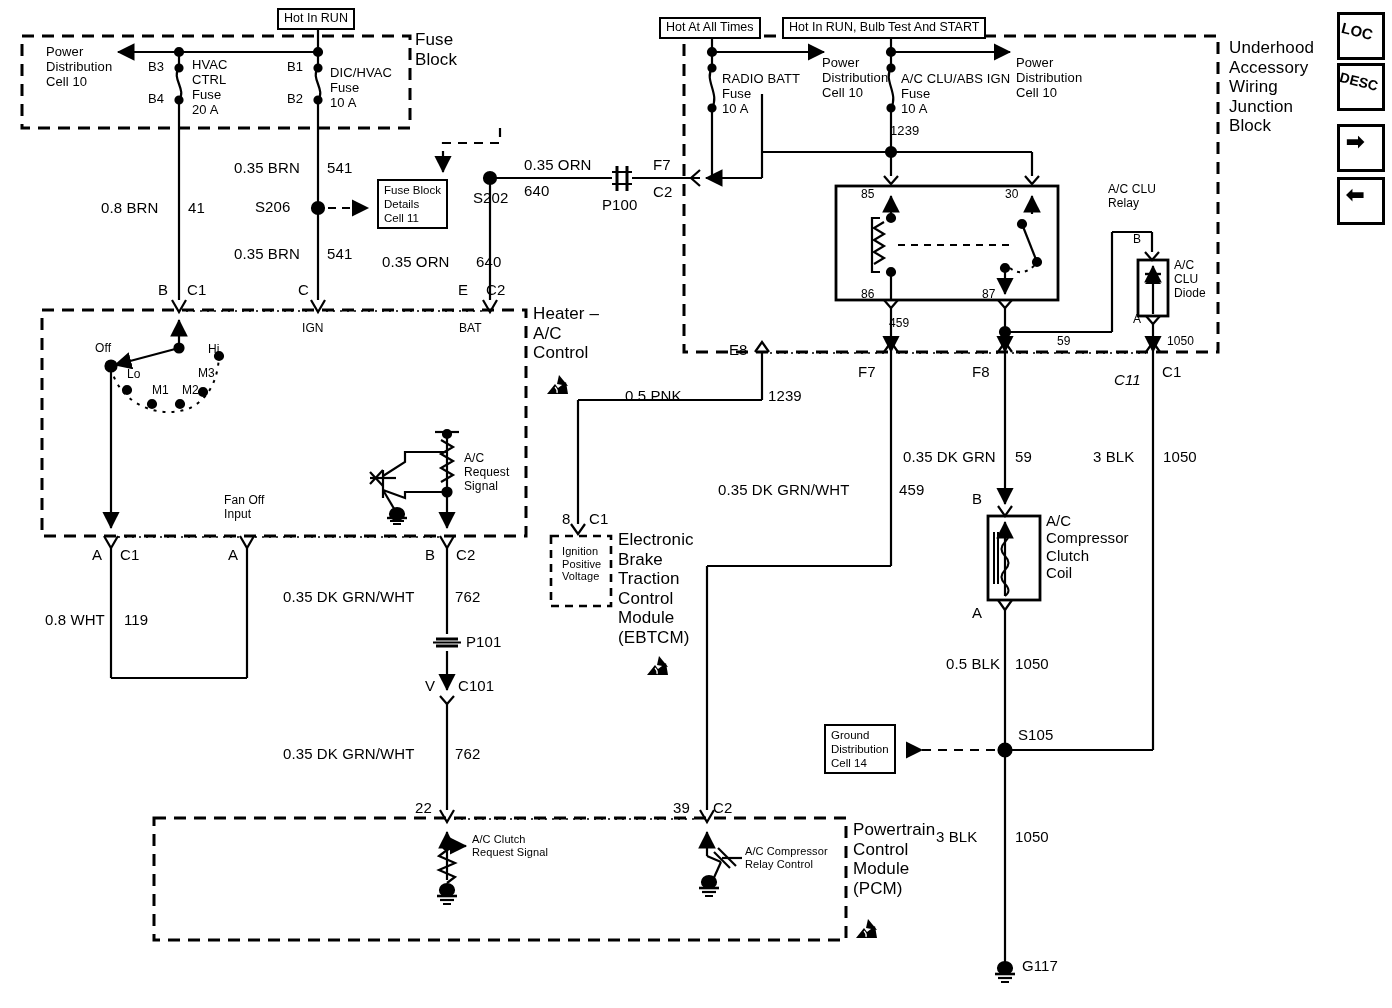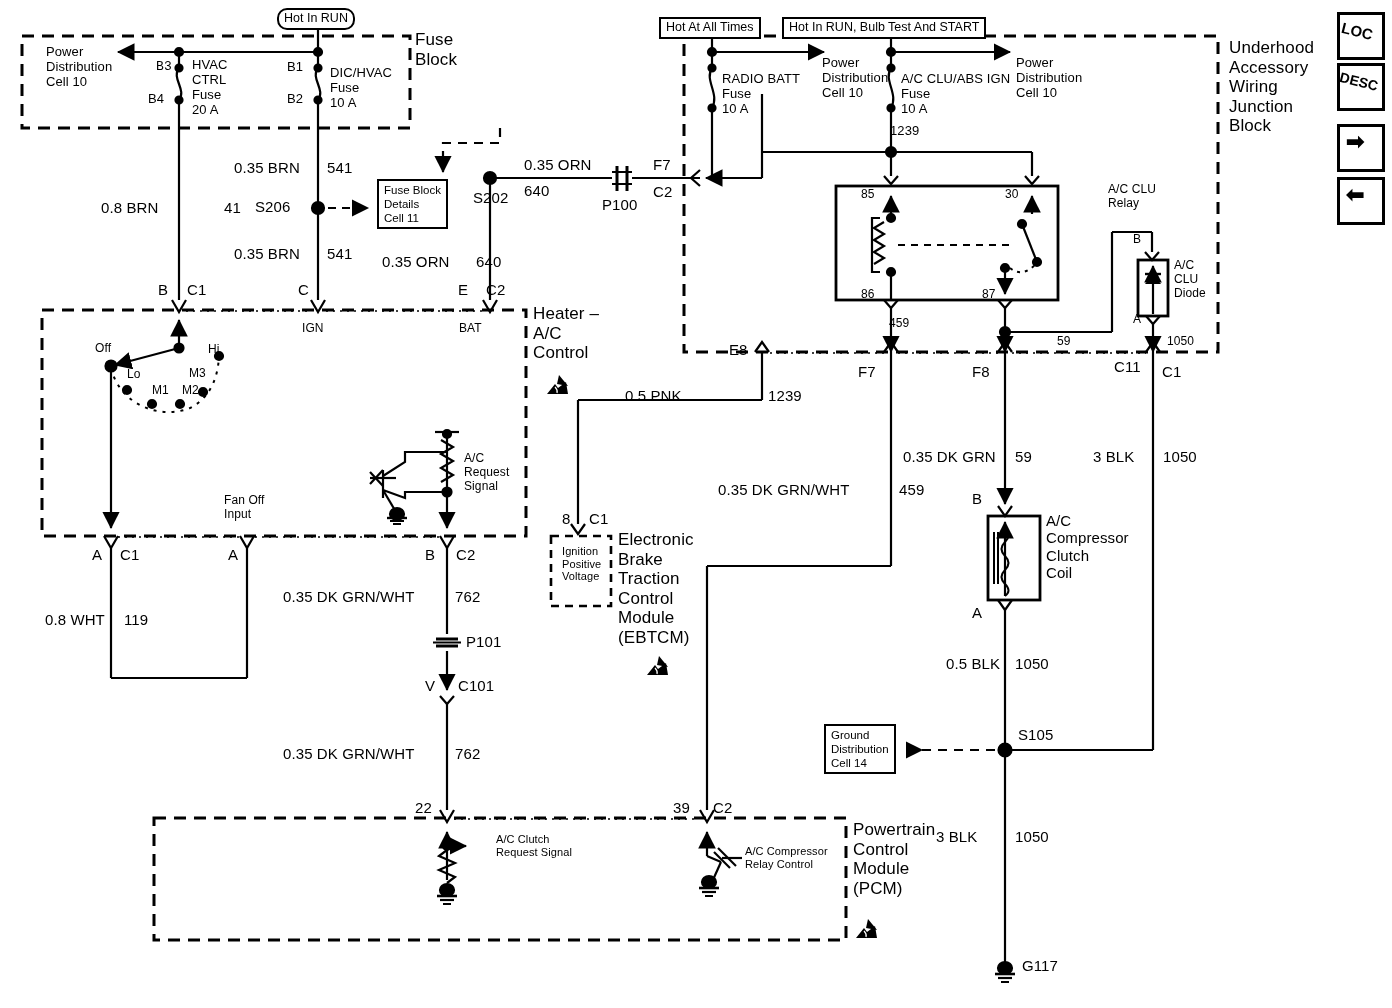--- a/index.html
+++ b/index.html
@@ -264,21 +264,21 @@
       <line x1="898" y1="353" x2="998" y2="353" stroke-dasharray="2,5" stroke-width="1.6"></line>
       <line x1="1012" y1="353" x2="1146" y2="353" stroke-dasharray="2,5" stroke-width="1.6"></line>
 
       <path d="M755,352 L762,342 L769,352"></path>
       <path d="M884,352 L891,342 L898,352"></path>
       <path d="M998,352 L1005,342 L1012,352"></path>
       <path d="M1146,352 L1153,342 L1160,352"></path>
     </g>
   </svg>
 
-  <div class="boxed" style="left:277px;top:8px;border-radius:10px;">Hot In RUN</div>
+  <div class="boxed" style="left:277px;top:8px;">Hot In RUN</div>
   <div class="boxed" style="left:659px;top:17px;">Hot At All Times</div>
   <div class="boxed" style="left:782px;top:17px;">Hot In RUN, Bulb Test And START</div>
 
   <div class="lbl xl" style="left:415px;top:30px;">Fuse
 Block</div>
   <div class="lbl xl" style="left:1229px;top:38px;">Underhood
 Accessory
 Wiring
 Junction
 Block</div>
@@ -312,38 +312,38 @@
 Distribution
 Cell 14</div>
   <div class="lbl sm" style="left:562px;top:545px;">Ignition
 Positive
 Voltage</div>
 
   <div class="lbl" style="left:192px;top:58px;">HVAC
 CTRL
 Fuse
 20 A</div>
-  <div class="lbl" style="left:156px;top:60px;font-family:Liberation Mono, monospace;">B3</div>
+  <div class="lbl" style="left:148px;top:60px;">B3</div>
   <div class="lbl" style="left:148px;top:92px;">B4</div>
 
   <div class="lbl" style="left:330px;top:58px;margin-top:8px;">DIC/HVAC
 Fuse
 10 A</div>
   <div class="lbl" style="left:287px;top:60px;">B1</div>
   <div class="lbl" style="left:287px;top:92px;">B2</div>
 
   <div class="lbl" style="left:722px;top:72px;">RADIO BATT
 Fuse
 10 A</div>
   <div class="lbl" style="left:901px;top:72px;">A/C CLU/ABS IGN
 Fuse
 10 A</div>
 
   <div class="lbl lg" style="left:101px;top:199px;">0.8 BRN</div>
-  <div class="lbl lg" style="left:188px;top:199px;margin-left:36px;">41</div>
+  <div class="lbl lg" style="left:188px;top:199px;">41</div>
 
   <div class="lbl lg" style="left:234px;top:159px;">0.35 BRN</div>
   <div class="lbl lg" style="left:327px;top:159px;">541</div>
 
   <div class="lbl lg" style="left:234px;top:245px;">0.35 BRN</div>
   <div class="lbl lg" style="left:327px;top:245px;">541</div>
 
   <div class="lbl lg" style="left:524px;top:156px;">0.35 ORN</div>
   <div class="lbl lg" style="left:524px;top:182px;">640</div>
 
@@ -399,21 +399,21 @@
 
   <div class="lbl lg" style="left:653px;top:156px;">F7</div>
   <div class="lbl lg" style="left:653px;top:183px;">C2</div>
 
   <div class="lbl md" style="left:302px;top:322px;">IGN</div>
   <div class="lbl md" style="left:459px;top:322px;">BAT</div>
 
   <div class="lbl lg" style="left:729px;top:341px;">E8</div>
   <div class="lbl lg" style="left:858px;top:363px;">F7</div>
   <div class="lbl lg" style="left:972px;top:363px;">F8</div>
-  <div class="lbl lg" style="left:1114px;top:358px;">C11</div>
+  <div class="lbl lg" style="left:1114px;top:371px;font-style:italic;">C11</div>
   <div class="lbl lg" style="left:1162px;top:363px;">C1</div>
 
   <div class="lbl lg" style="left:92px;top:546px;">A</div>
   <div class="lbl lg" style="left:120px;top:546px;">C1</div>
   <div class="lbl lg" style="left:228px;top:546px;">A</div>
   <div class="lbl lg" style="left:425px;top:546px;">B</div>
   <div class="lbl lg" style="left:456px;top:546px;">C2</div>
 
   <div class="lbl lg" style="left:425px;top:677px;">V</div>
 
@@ -426,42 +426,42 @@
 
   <div class="lbl lg" style="left:972px;top:490px;">B</div>
   <div class="lbl lg" style="left:972px;top:604px;">A</div>
   <div class="lbl md" style="left:1133px;top:233px;">B</div>
   <div class="lbl md" style="left:1133px;top:313px;">A</div>
 
   <div class="lbl md" style="left:95px;top:342px;">Off</div>
   <div class="lbl md" style="left:127px;top:368px;">Lo</div>
   <div class="lbl md" style="left:152px;top:384px;">M1</div>
   <div class="lbl md" style="left:182px;top:384px;">M2</div>
-  <div class="lbl md" style="left:189px;top:367px;">M3</div>
+  <div class="lbl md" style="left:198px;top:367px;">M3</div>
   <div class="lbl md" style="left:208px;top:343px;">Hi</div>
   <div class="lbl md" style="left:224px;top:494px;">Fan Off
 Input</div>
   <div class="lbl md" style="left:464px;top:452px;">A/C
 Request
 Signal</div>
 
   <div class="lbl md" style="left:1063px;top:183px;margin-left:45px;">A/C CLU
 Relay</div>
   <div class="lbl md" style="left:861px;top:188px;">85</div>
   <div class="lbl md" style="left:1005px;top:188px;">30</div>
   <div class="lbl md" style="left:861px;top:288px;">86</div>
   <div class="lbl md" style="left:982px;top:288px;">87</div>
   <div class="lbl md" style="left:1174px;top:259px;">A/C
 CLU
 Diode</div>
   <div class="lbl lg" style="left:1046px;top:512px;">A/C
 Compressor
 Clutch
 Coil</div>
-  <div class="lbl sm" style="left:472px;top:833px;margin-left:24px;">A/C Clutch
+  <div class="lbl sm" style="left:472px;top:833px;">A/C Clutch
 Request Signal</div>
   <div class="lbl sm" style="left:745px;top:845px;">A/C Compressor
 Relay Control</div>
 
   <svg class="esd" style="left:546px;top:374px;" viewBox="0 0 26 22">
     <path d="M13,1 L22,12 L11,10 z" fill="#000"></path>
     <path d="M1,20 L9,10 L12,14 L20,8 L22,20 z" fill="#000"></path>
     <path d="M9,13 q3,3 2,6" stroke="#fff" stroke-width="1.2" fill="none"></path>
   </svg>
   <svg class="esd" style="left:646px;top:655px;" viewBox="0 0 26 22">

